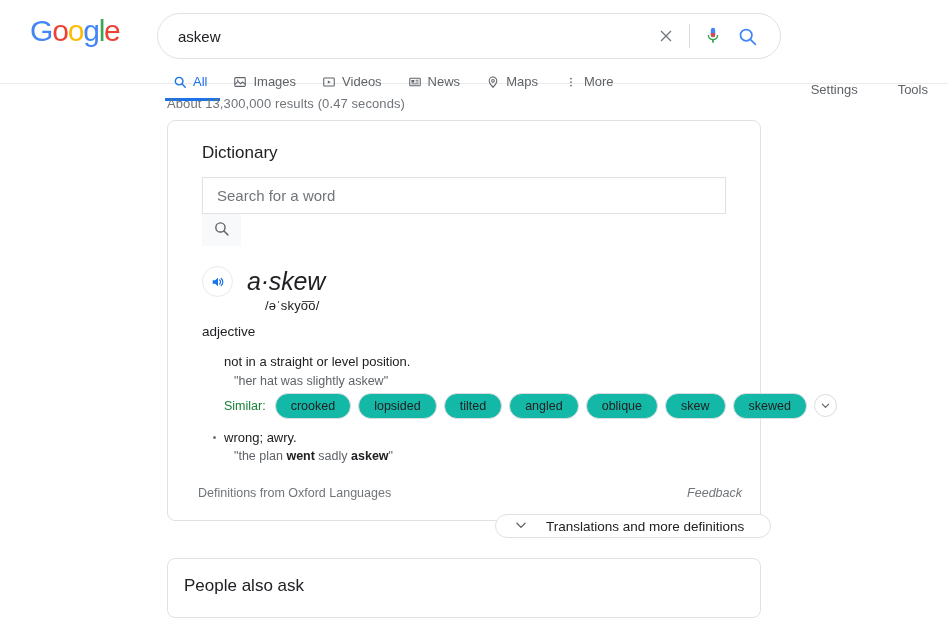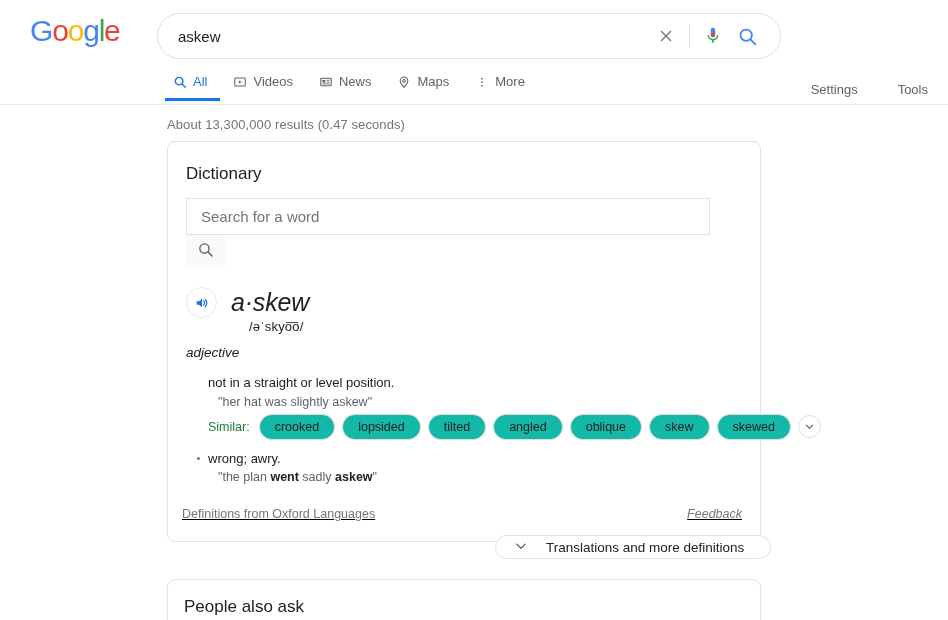--- a/index.html
+++ b/index.html
@@ -8,21 +8,21 @@
     width: 948px; height: 620px;
     background: #ffffff;
     font-family: "Liberation Sans", "DejaVu Sans", sans-serif;
     overflow: hidden;
     -webkit-font-smoothing: antialiased;
   }
 
   
   .header {
     position: relative;
-    height: 105px;
+    height: 84px;
     border-bottom: 1px solid #ebebeb;
   }
   .logo {
     position: absolute;
     left: 30px; top: 14px;
     font-size: 30px;
     letter-spacing: -1.2px;
     font-weight: 400;
     user-select: none;
   }
@@ -100,21 +100,21 @@
     padding-top: 12px; padding-bottom: 9px;
     letter-spacing: .1px;
   }
 
   .card {
     position: relative;
     width: 594px;
     border: 1px solid #dfe1e5;
     border-radius: 8px;
     background: #fff;
-    padding: 0 0 0 0;
+    padding: 0 0 0 16px;
   }
   .card-title {
     font-size: 17px; color: #202124;
     padding: 22px 0 0 18px;
     font-weight: 400;
   }
 
   .word-search-wrap { padding: 14px 18px 0 18px; }
   .word-search {
     width: 524px; height: 37px;
@@ -152,21 +152,20 @@
     letter-spacing: -0.2px;
     font-weight: 400;
   }
   .phonetic {
     font-size: 13px; color: #202124;
     margin: 1px 0 0 63px;
     letter-spacing: .2px;
   }
   .pos {
     font-size: 13.5px; color: #202124;
-    font-style: italic;
     margin-top: 11px;
   }
 
   .senses { margin-top: 14px; padding-left: 22px; }
   .sense { margin-bottom: 2px; position: relative; }
   .sense.bulleted::before {
     content: "";
     position: absolute;
     left: -11px; top: 7px;
     width: 3px; height: 3px;
@@ -206,21 +205,20 @@
     border-radius: 50%;
     background: #fff;
     display: flex; align-items: center; justify-content: center;
     cursor: pointer;
     padding: 0;
   }
 
   .card-footer {
     display: flex; align-items: center; justify-content: space-between;
     padding: 18px 18px 20px 14px;
-    text-decoration: underline;
   }
   .source { font-size: 12.5px; color: #70757a; }
   .feedback {
     font-size: 12.5px; color: #70757a;
     font-style: italic; cursor: pointer;
   }
 
   .translations-pill {
     position: absolute;
     left: 327px; bottom: -18px;
@@ -289,20 +287,30 @@
     <div class="tab active">
       <span>
         <svg width="14" height="14" viewBox="0 0 24 24" fill="none" stroke="#1a73e8" stroke-width="2.4">
           <circle cx="10.5" cy="10.5" r="6.5"></circle>
             <path d="M15.5 15.5 L21 21" stroke-linecap="round"></path>
         </svg>
       </span>
       <span>All</span>
     </div>
 
+    <div class="tab">
+      <span>
+        <svg width="14" height="14" viewBox="0 0 24 24" fill="none" stroke="#5f6368" stroke-width="1.8">
+          <rect x="3" y="4.5" width="18" height="15" rx="1.5"></rect>
+          <path d="M3 16 L8.5 11 L13 15 L16.5 12 L21 16"></path>
+          <circle cx="8" cy="9" r="1.3" fill="#5f6368" stroke="none"></circle>
+        </svg>
+      </span>
+      <span>Images</span>
+    </div>
 
     <div class="tab">
       <span>
         <svg width="14" height="14" viewBox="0 0 24 24" fill="none" stroke="#5f6368" stroke-width="1.8">
           <rect x="3" y="5" width="18" height="14" rx="1.5"></rect>
           <path d="M10 9.5 L15 12 L10 14.5 Z" fill="#5f6368" stroke="none"></path>
         </svg>
       </span>
       <span>Videos</span>
     </div>

